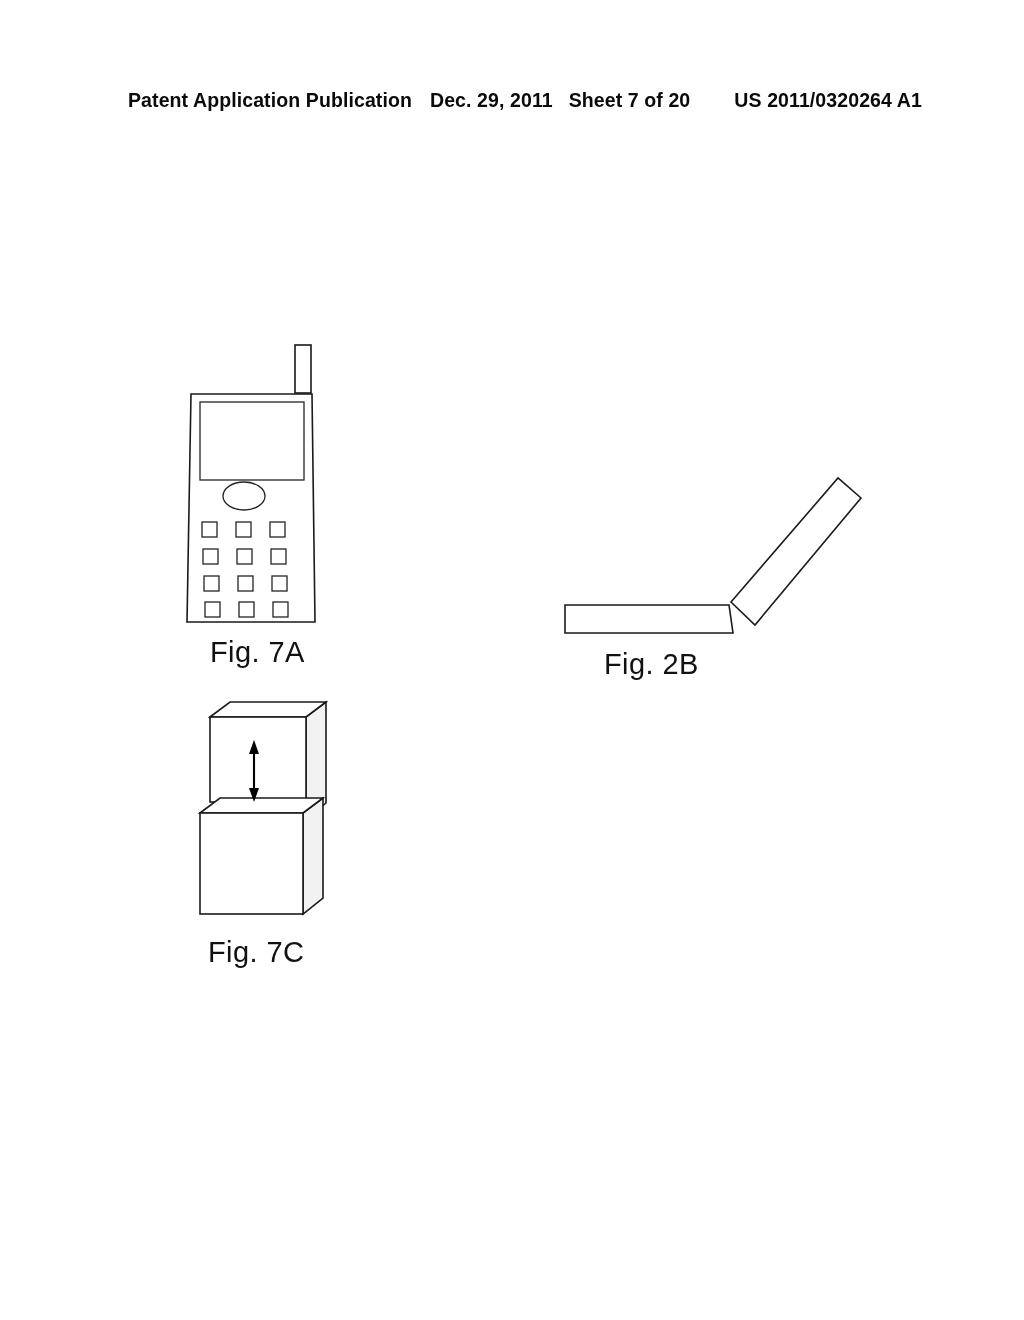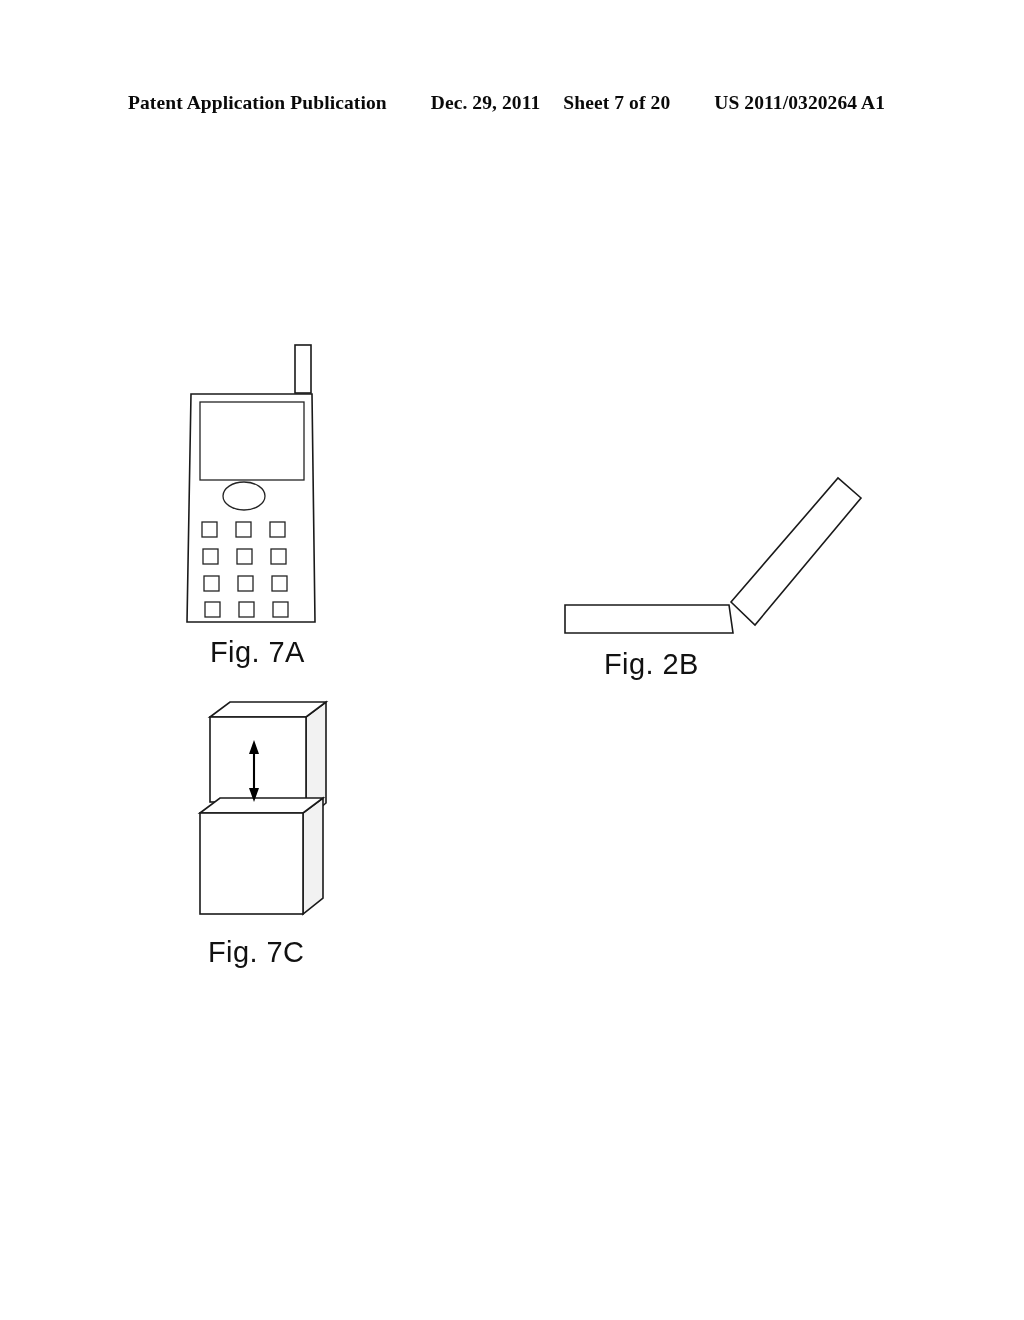--- a/index.html
+++ b/index.html
@@ -18,38 +18,38 @@
   }
 
   
   #page-header {
     position: absolute;
     top: 86px;
     left: 128px;
     width: 768px;
     height: 28px;
     display: flex;
-    align-items: flex-end;
+    align-items: center;
     white-space: nowrap;
-    font-family: Liberation Serif, serif;
+    font-family: Liberation Sans, sans-serif;
     font-weight: bold;
     font-size: 19.5px;
     letter-spacing: 0.1px;
     color: #0a0a0a;
   }
   #page-header .hdr-pub {
     display: inline-block;
   }
   #page-header .hdr-date {
     display: inline-block;
-    margin-left: 44px;
+    margin-left: 18px;
   }
   #page-header .hdr-sheet {
     display: inline-block;
-    margin-left: 23px;
+    margin-left: 16px;
   }
   #page-header .hdr-docnum {
     display: inline-block;
     margin-left: 44px;
   }
 
   
   #drawing-sheet {
     position: absolute;
     top: 0;

